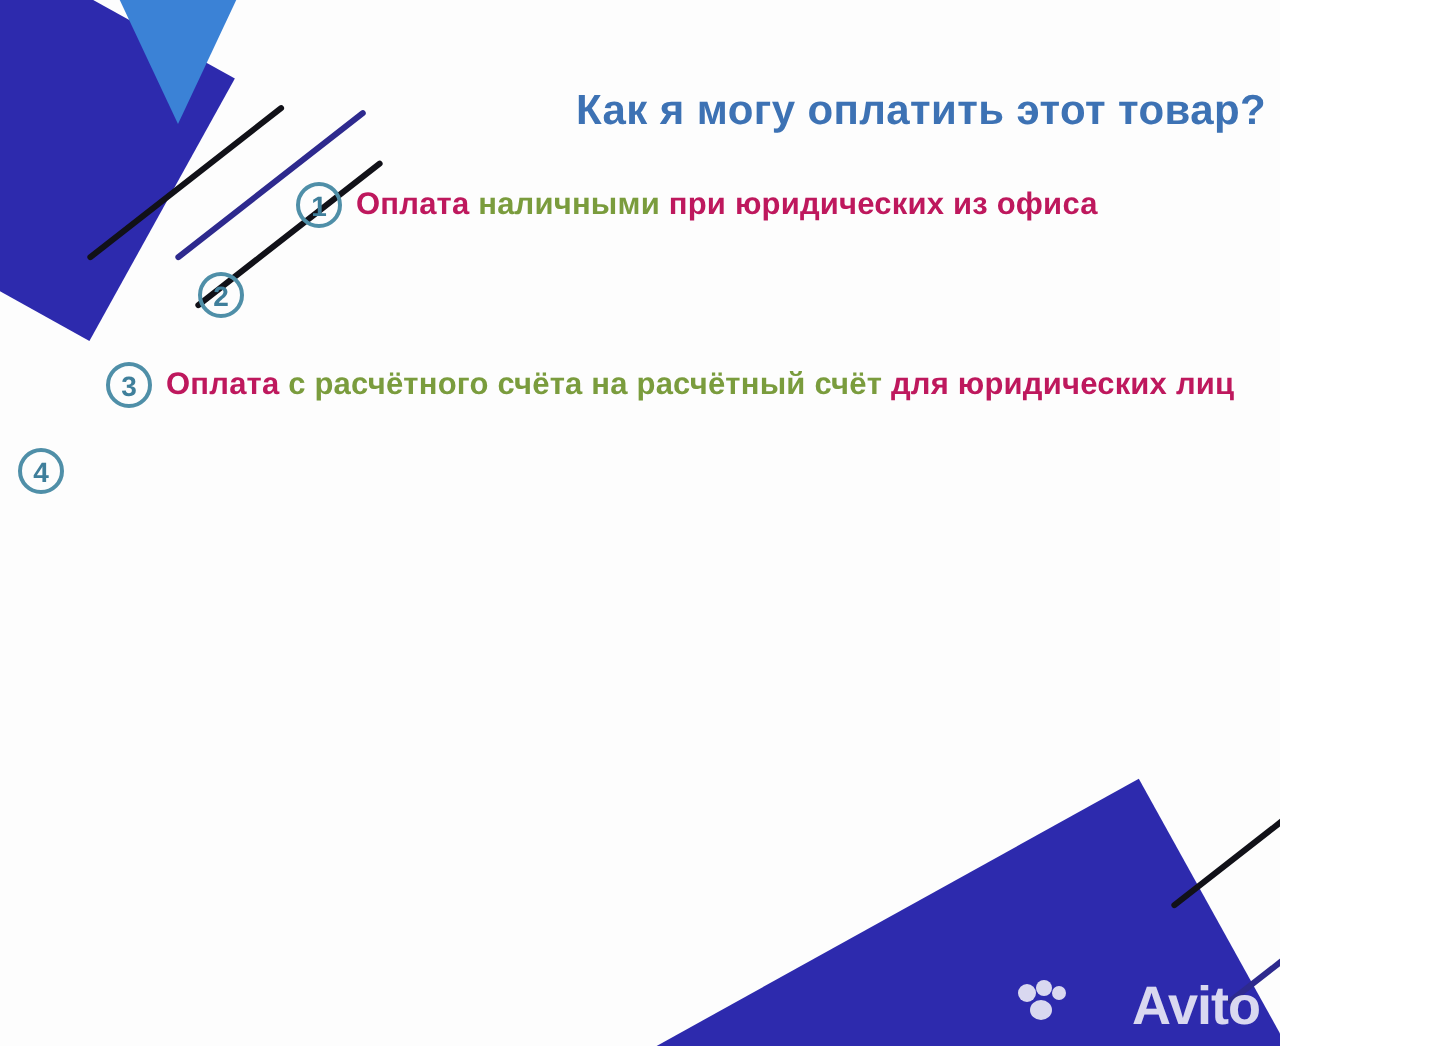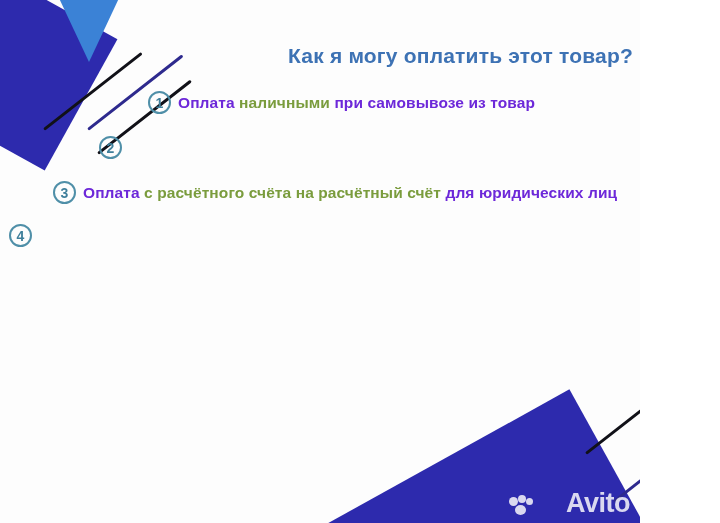--- a/index.html
+++ b/index.html
@@ -106,30 +106,30 @@
     justify-content: center;
     margin-right: 7px;
     box-sizing: border-box;
     line-height: 1;
   }
   .pay-text {
     font-size: 15.5px;
     font-weight: bold;
     letter-spacing: .1px;
   }
-  .seg-blue  { color: #6d28d9; }
+  .seg-blue  { color: #be185d; }
   .seg-green { color: #7a9c3d; text-align: right; }
 
   
   #avito-watermark {
     position: absolute;
     right: 10px;
     bottom: 6px;
     display: flex;
-    align-items: flex-end;
+    align-items: flex-start;
     opacity: .82;
     gap: 28px;
   }
   #avito-paw {
     position: relative;
     width: 26px;
     height: 22px;
     margin-right: 3px;
   }
   #avito-paw i {
@@ -168,21 +168,21 @@
       <div class="dline black" style="left: 586px; top: 452px; width: 128px; transform: rotate(-38deg);"></div>
       <div class="dline navy" style="left: 614px; top: 500px; width: 120px; transform: rotate(-38deg);"></div>
       <div class="dline black" style="left: 648px; top: 508px; width: 96px; transform: rotate(-38deg);"></div>
     </div>
 
   <h1 id="heading">Как я могу оплатить этот товар?</h1>
 
   <ul id="payment-list">
       <li class="pay-item" data-idx="0">
         <span class="num-badge">1</span>
-        <span class="pay-text"><span class="seg-blue">Оплата </span><span class="seg-green">наличными </span><span class="seg-blue">при самовывозе из товар</span></span>
+        <span class="pay-text"><span class="seg-blue">Оплата </span><span class="seg-green">наличными </span><span class="seg-blue">при юридических из офиса</span></span>
       </li>
       <li class="pay-item" data-idx="1">
         <span class="num-badge">2</span>
       </li>
       <li class="pay-item" data-idx="2">
         <span class="num-badge">3</span>
         <span class="pay-text"><span class="seg-blue">Оплата </span><span class="seg-green">с расчётного счёта на расчётный счёт </span><span class="seg-blue">для юридических лиц</span></span>
       </li>
       <li class="pay-item" data-idx="3">
         <span class="num-badge">4</span>

